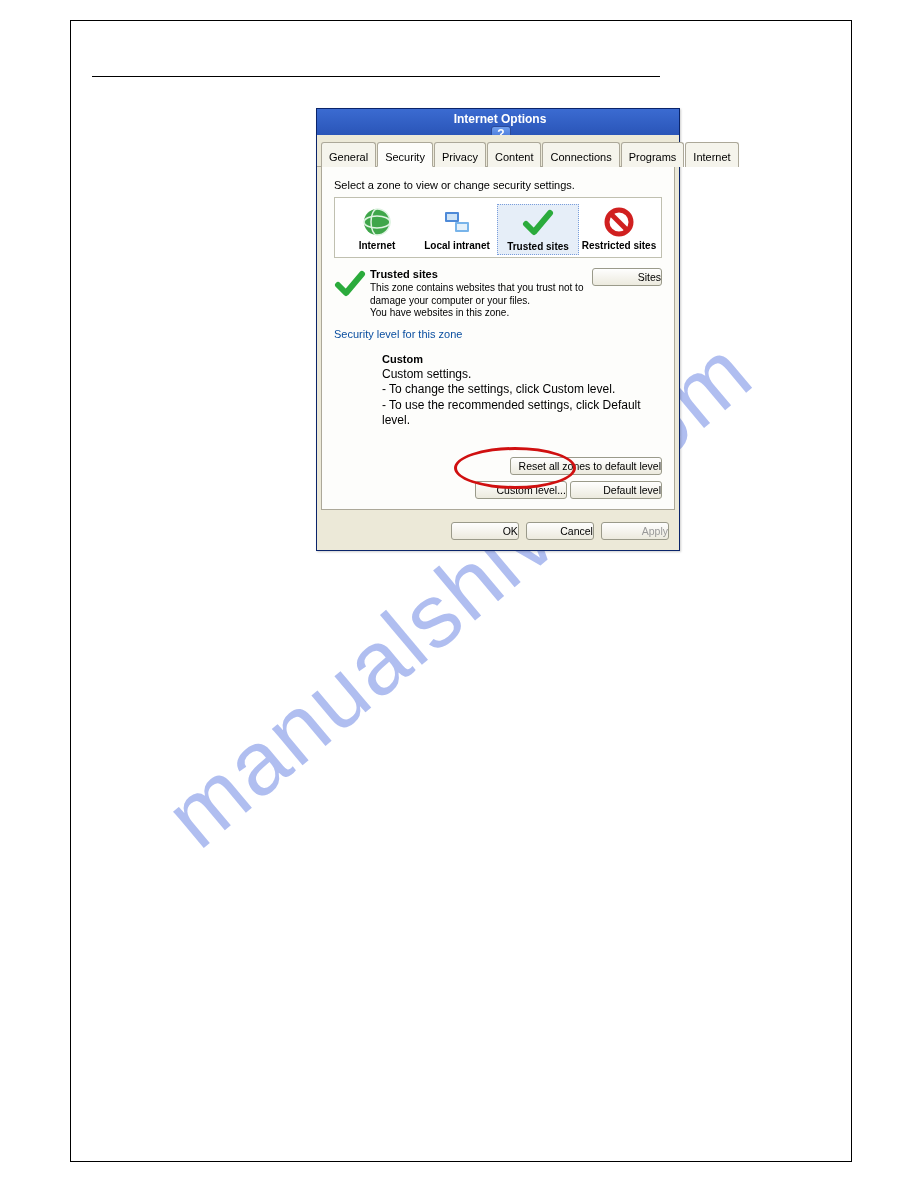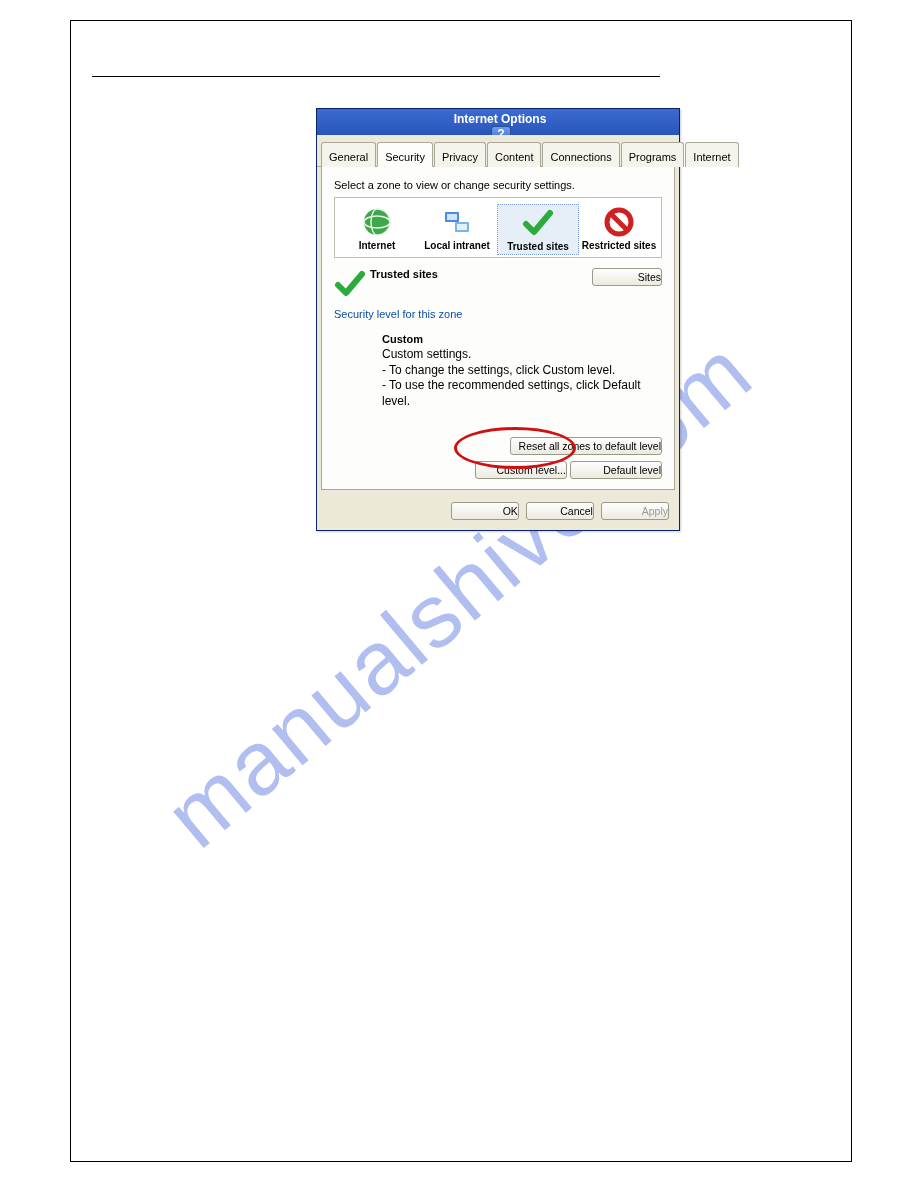--- a/index.html
+++ b/index.html
@@ -279,20 +279,24 @@
     </div>
 
     <div class="trusted-row">
       <div class="check-icon">
         <svg viewBox="0 0 32 32">
             <path d="M4 17 L12 25 L28 6" fill="none" stroke="#2bab3c" stroke-width="6" stroke-linecap="round" stroke-linejoin="round"></path>
           </svg>
       </div>
       <div class="trusted-text">
         <div class="heading">Trusted sites</div>
+        <div class="body">
+          <span>This zone contains websites that you trust not to damage your computer or your files.</span><br>
+          <span>You have websites in this zone.</span>
+        </div>
       </div>
       <div class="sites-btn-col">
         <span class="xp-btn">Sites</span>
       </div>
     </div>
 
     <a class="sec-level-link">Security level for this zone</a>
 
     <div class="custom-block">
       <div class="c-head">Custom</div>

